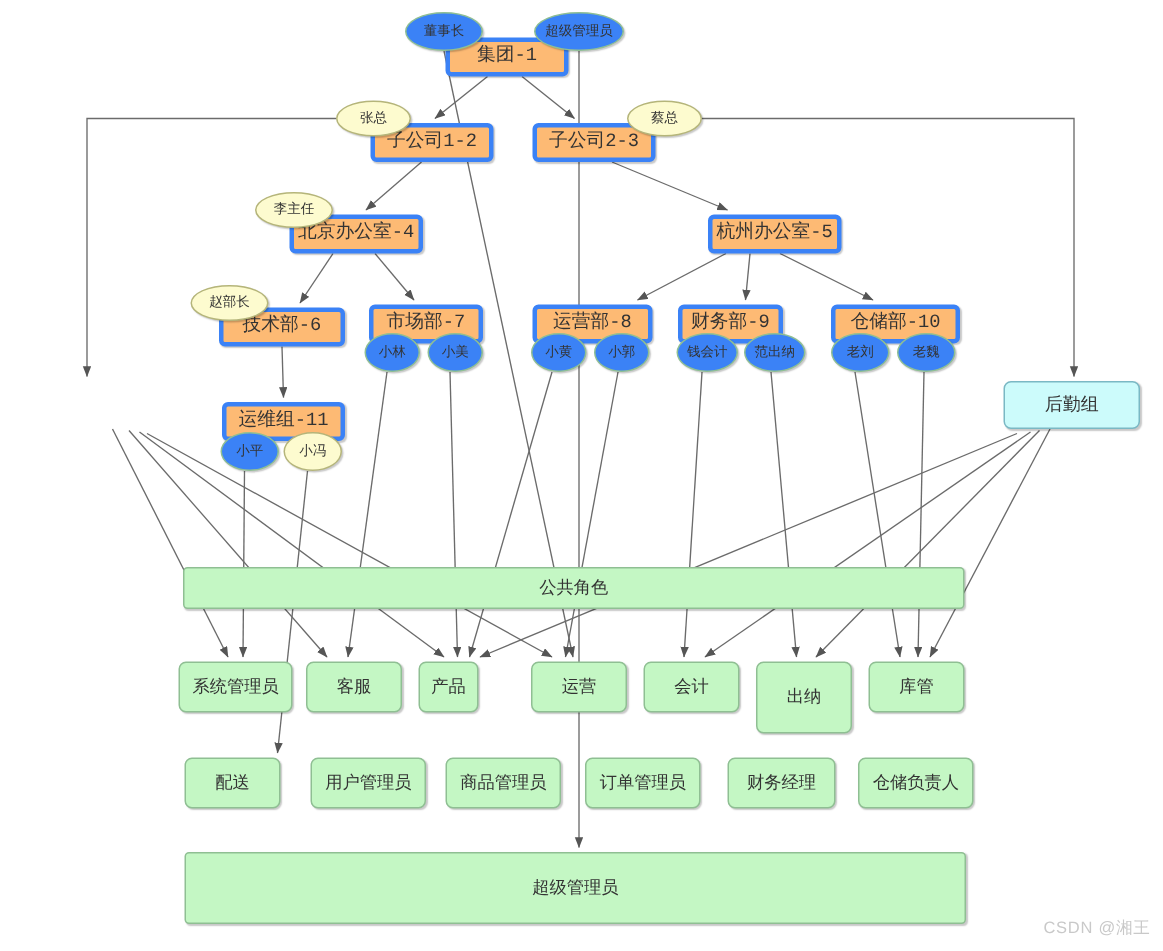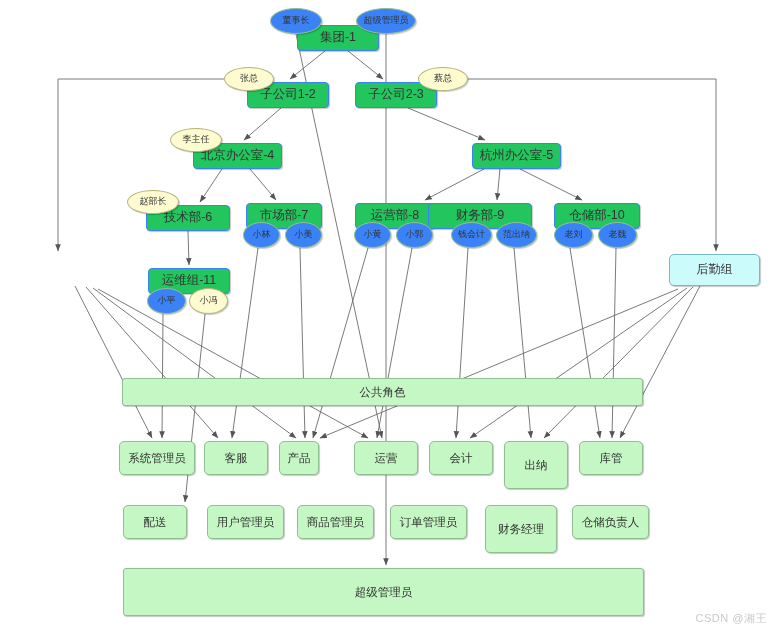--- a/index.html
+++ b/index.html
@@ -31,25 +31,26 @@
     display: flex;
     align-items: center;
     justify-content: center;
     text-align: center;
     line-height: 1.1;
     color: #333333;
     box-shadow: 1px 1px 1px rgba(0,0,0,0.22);
   }
   
   .org {
-    background: #22c55e;
-    border: 1px solid #3b82f6;
+    background: #fdba74;
+    border: 3px solid #3b82f6;
     border-radius: 4px;
     font-size: 12.5px;
     z-index: 3;
+    font-family: Liberation Mono, monospace;
   }
   
   .person {
     background: #3b82f6;
     border: 1px solid #8fbf93;
     border-radius: 50%;
     font-size: 9px;
     z-index: 4;
   }
   
@@ -172,21 +173,21 @@
   </div>
   <div class="node org" style="left:146px;top:205px;width:84px;height:26px;">
     <span>技术部-6</span>
   </div>
   <div class="node org" style="left:246px;top:203px;width:76px;height:26px;">
     <span>市场部-7</span>
   </div>
   <div class="node org" style="left:355px;top:203px;width:80px;height:26px;">
     <span>运营部-8</span>
   </div>
-  <div class="node org" style="left:428px;top:203px;width:104px;height:26px;">
+  <div class="node org" style="left:452px;top:203px;width:70px;height:26px;">
     <span>财务部-9</span>
   </div>
   <div class="node org" style="left:554px;top:203px;width:86px;height:26px;">
     <span>仓储部-10</span>
   </div>
   <div class="node org" style="left:148px;top:268px;width:82px;height:26px;">
     <span>运维组-11</span>
   </div>
 
   <div class="node person" style="left:270px;top:8px;width:52px;height:26px;">
@@ -276,21 +277,21 @@
   </div>
   <div class="node role" style="left:207px;top:505px;width:77px;height:34px;">
     <span>用户管理员</span>
   </div>
   <div class="node role" style="left:297px;top:505px;width:77px;height:34px;">
     <span>商品管理员</span>
   </div>
   <div class="node role" style="left:390px;top:505px;width:77px;height:34px;">
     <span>订单管理员</span>
   </div>
-  <div class="node role" style="left:485px;top:505px;width:72px;height:48px;">
+  <div class="node role" style="left:485px;top:505px;width:72px;height:34px;">
     <span>财务经理</span>
   </div>
   <div class="node role" style="left:572px;top:505px;width:77px;height:34px;">
     <span>仓储负责人</span>
   </div>
 
   <div class="watermark">CSDN @湘王</div>
 
 </div>
 

